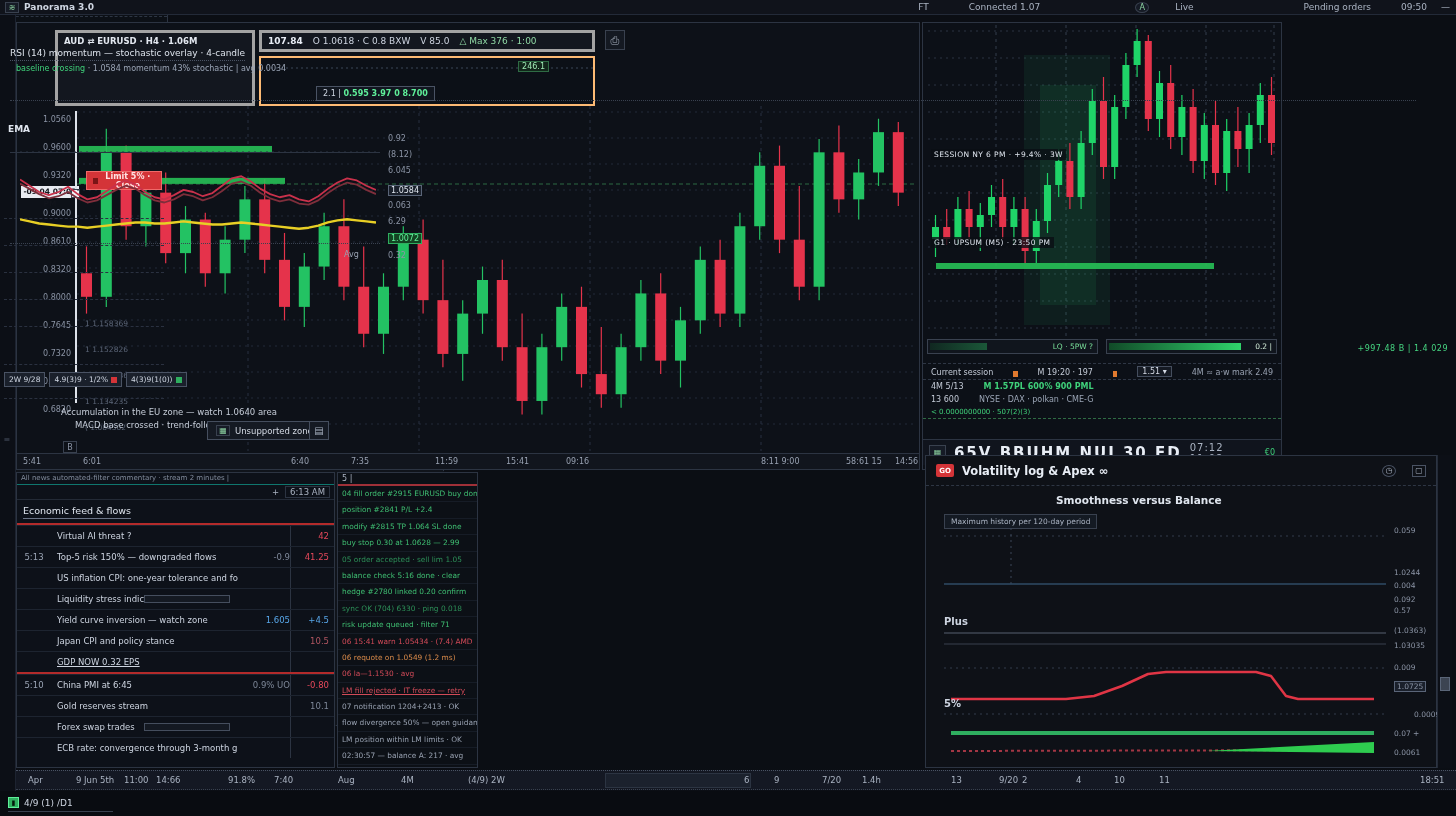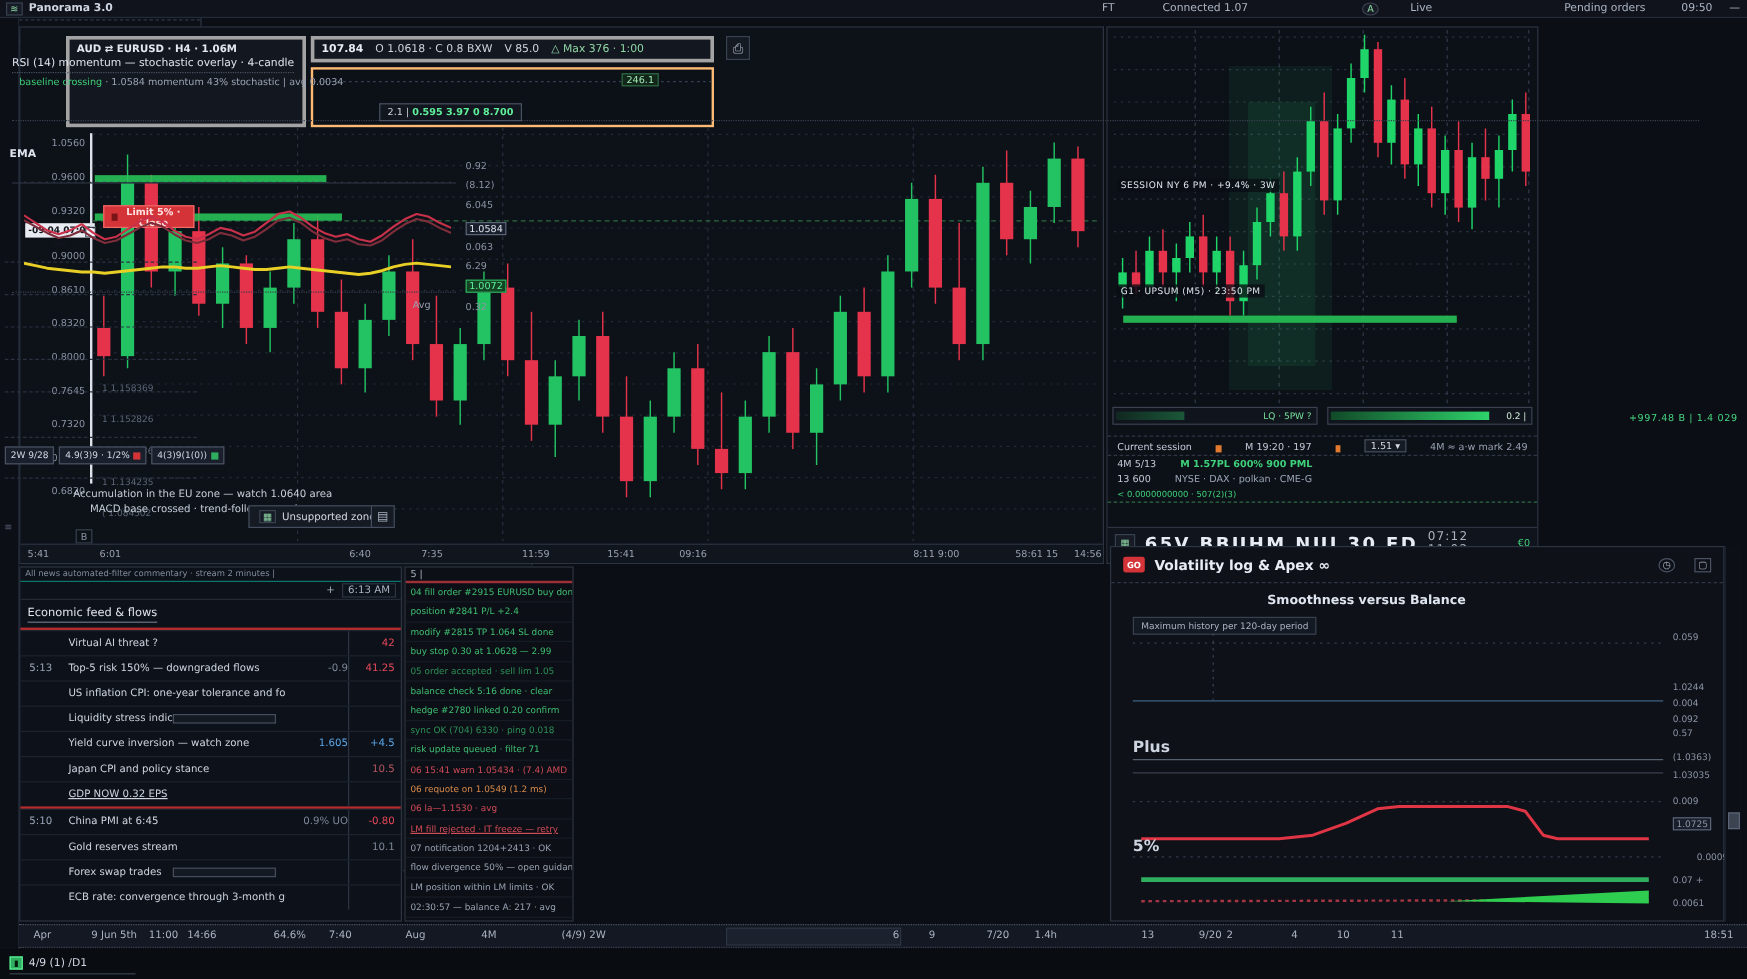--- a/index.html
+++ b/index.html
@@ -98,21 +98,21 @@
   .scale-green{background:#134423;border:1px solid #2fae5f;color:#5ff09a;padding:0 2px;}
   
   #vol-panel{left:925px;top:455px;width:512px;height:313px;background:#0e1117;}
   #vol-titlebar{position:absolute;left:0;top:0;width:100%;height:30px;border-bottom:1px dashed #2e3644;display:flex;align-items:center;gap:8px;padding:0 10px;}
   #vol-badge{width:18px;height:13px;background:#d43438;border-radius:2px;color:#fff;font-size:7px;font-weight:bold;display:flex;align-items:center;justify-content:center;}
   #vol-title{font-size:11.5px;font-weight:bold;color:#e8edf5;}
   #vol-icons{margin-left:auto;display:flex;gap:16px;color:#aab3c2;font-size:10px;align-items:center;}
   .icn{width:14px;height:12px;border:1px solid #4a5364;display:flex;align-items:center;justify-content:center;font-size:8px;}
   #vol-sub{position:absolute;left:130px;top:38px;font-size:10.5px;font-weight:bold;color:#dfe5ee;}
   #vol-tab{position:absolute;left:18px;top:58px;border:1px solid #39414f;background:#141a23;color:#aab3c2;font-size:7.5px;padding:2px 6px;}
-  .vol-left-lbl{position:absolute;left:18px;font-size:13px;font-weight:bold;color:#cdd4e0;}
+  .vol-left-lbl{position:absolute;left:18px;font-size:10px;font-weight:bold;color:#cdd4e0;}
   .vol-scale{position:absolute;left:468px;font-size:7.5px;color:#8b94a5;}
   
   #gaxis{position:absolute;left:16px;top:770px;width:1440px;height:20px;background:#141823;border-top:1px dotted #4a5364;border-bottom:1px dotted #39414f;}
   #gaxis .seg{position:absolute;left:589px;top:2px;width:146px;height:15px;background:#1b212d;border:1px solid #2c3442;}
   .gax-lbl{position:absolute;top:4px;font-size:8.5px;color:#aab3c2;white-space:nowrap;}
   #statusbar{position:absolute;left:0;top:791px;width:1456px;height:25px;background:#090c11;}
   #status-chip{position:absolute;left:8px;top:6px;display:flex;align-items:center;gap:5px;font-size:9px;color:#cfd6e2;border-bottom:1px solid #39414f;padding:0 40px 3px 0;}
   #status-dot{width:11px;height:11px;background:#2fae5f;border:1px solid #5ff09a;display:flex;align-items:center;justify-content:center;font-size:7px;color:#03180b;}
 </style>
 </head>
@@ -709,21 +709,21 @@
   <div id="right-strip">
     <div style="position:absolute;left:2px;top:222px;width:10px;height:14px;background:#3c4452;border:1px solid #5a6578;"></div>
   </div>
 
   <div id="gaxis">
     <div class="seg"></div>
   <div class="gax-lbl" style="left: 12px;">Apr</div>
       <div class="gax-lbl" style="left: 60px;">9 Jun 5th</div>
       <div class="gax-lbl" style="left: 108px;">11:00</div>
       <div class="gax-lbl" style="left: 140px;">14:66</div>
-      <div class="gax-lbl" style="left: 212px;">64.6%</div>
+      <div class="gax-lbl" style="left: 212px;">91.8%</div>
       <div class="gax-lbl" style="left: 258px;">7:40</div>
       <div class="gax-lbl" style="left: 322px;">Aug</div>
       <div class="gax-lbl" style="left: 385px;">4M</div>
       <div class="gax-lbl" style="left: 452px;">(4/9) 2W</div>
       <div class="gax-lbl" style="left: 728px;">6</div>
       <div class="gax-lbl" style="left: 758px;">9</div>
       <div class="gax-lbl" style="left: 806px;">7/20</div>
       <div class="gax-lbl" style="left: 846px;">1.4h</div>
       <div class="gax-lbl" style="left: 935px;">13</div>
       <div class="gax-lbl" style="left: 983px;">9/20</div>

